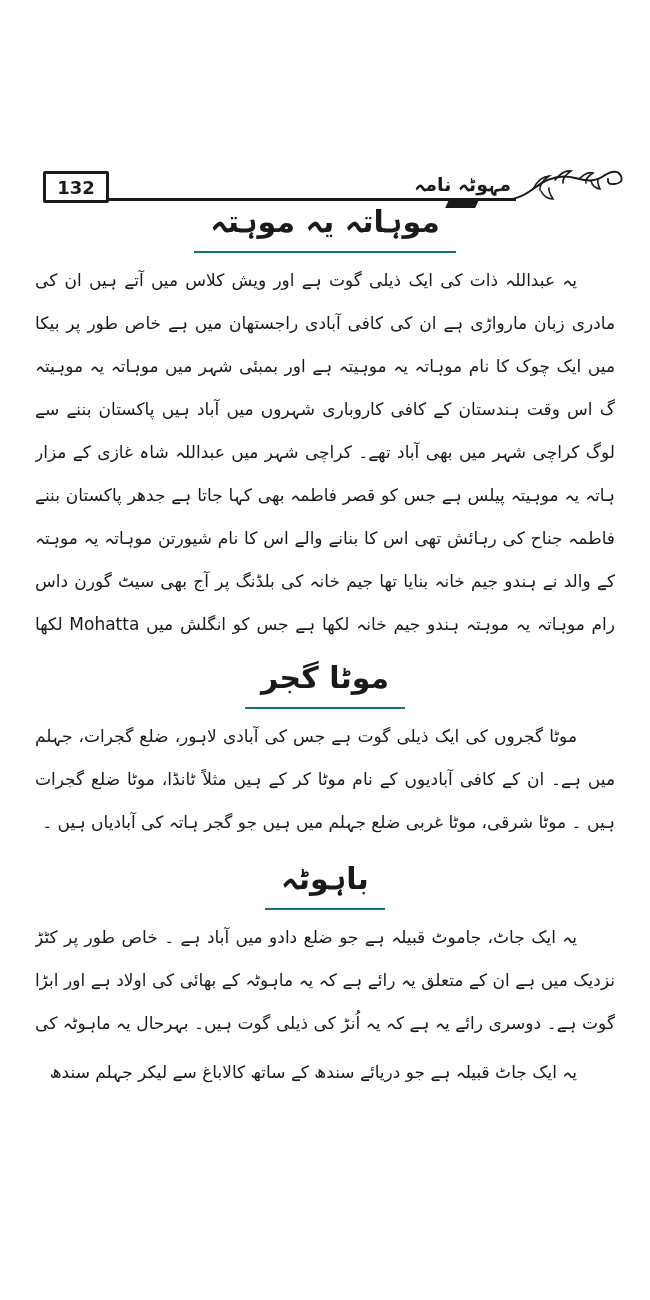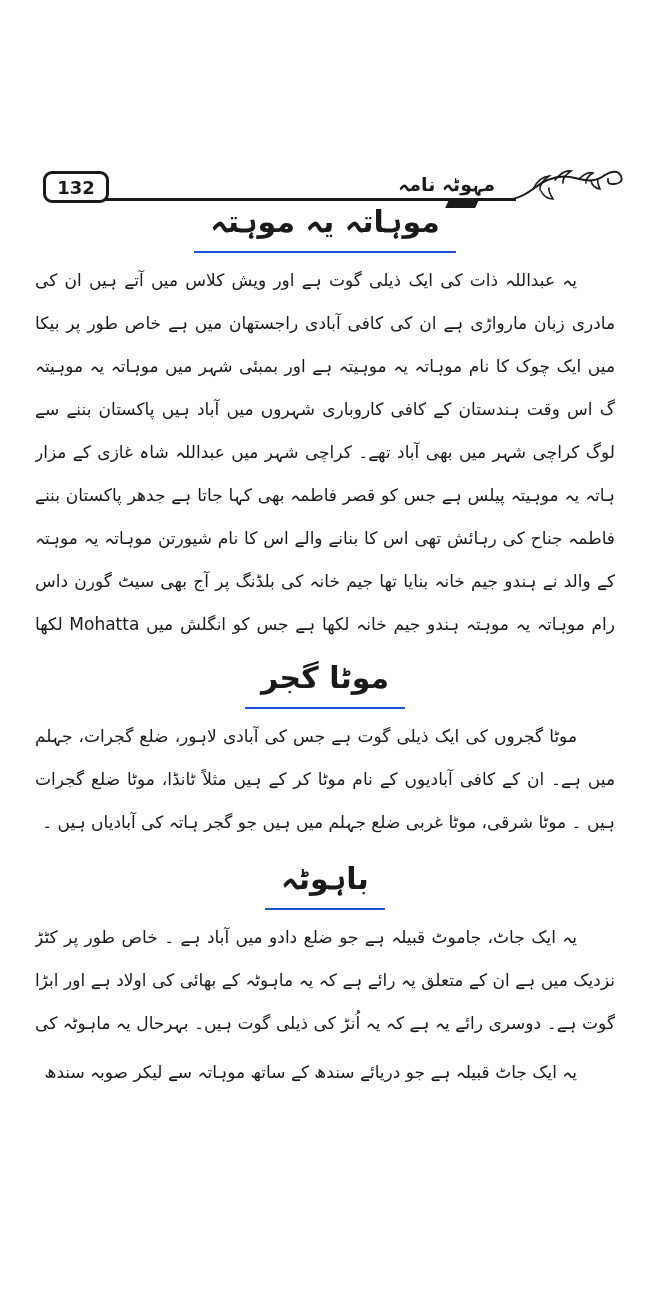--- a/index.html
+++ b/index.html
@@ -7,32 +7,32 @@
     position:relative;
     width:650px;height:1300px;
     background:#ffffff;color:#1a1a1a;
     font-family:"DejaVu Sans",sans-serif;
     overflow:hidden;
   }
   
   .page-number-badge{
     position:absolute;left:43px;top:171px;
     width:60px;height:26px;
-    border:3px solid #1a1a1a;border-radius:9px;
+    border:3px solid #1a1a1a;border-radius:2px;
     display:flex;align-items:center;justify-content:center;
     font-size:18px;font-weight:bold;
     font-family:"DejaVu Sans",sans-serif;
     background:#fff;z-index:2;
   }
   .header-rule{
     position:absolute;left:104px;top:198px;
     width:412px;height:3px;background:#1a1a1a;
   }
   .book-title{
-    position:absolute;left:400px;top:171px;width:95px;
+    position:absolute;left:416px;top:171px;width:95px;
     direction:rtl;text-align:center;
     font-size:19px;font-weight:bold;line-height:26px;
     white-space:nowrap;
   }
   .title-banner-mark{
     position:absolute;left:447px;top:200px;
     width:30px;height:8px;background:#1a1a1a;
     transform:skewX(-25deg);
   }
   .header-flourish{
@@ -43,21 +43,21 @@
     position:absolute;top:200px;left:35px;width:580px;
     direction:rtl;
   }
   .section-heading{
     text-align:center;
     margin:0;
   }
   .section-heading .hd{
     display:inline-block;
     font-size:30px;font-weight:bold;line-height:40px;
-    border-bottom:2px solid #1d4ed8;
+    border-bottom:2px solid #0f766e;
     padding:0 16px 9px 16px;
   }
   .sec1-hd{margin-top:2px;}
   .sec2-hd{margin-top:12px;}
   .sec3-hd{margin-top:15px;}
   .sec4-hd{margin-top:8px;}
   .para{margin:0;padding:0;}
   .para.after-hd{margin-top:6px;}
   .line{
     height:43px;line-height:43px;
@@ -120,17 +120,17 @@
     <div class="section-heading sec3-hd">
       <span class="hd">باہوٹہ</span>
     </div>
     <div class="para after-hd">
       <div class="line indent">یہ ایک جاٹ، جاموٹ قبیلہ ہے جو ضلع دادو میں آباد ہے ۔ خاص طور پر کٹڑ شہر کے</div>
       <div class="line">نزدیک میں ہے ان کے متعلق یہ رائے ہے کہ یہ ماہوٹہ کے بھائی کی اولاد ہے اور ابڑا کی ذیلی</div>
       <div class="line">گوت ہے۔ دوسری رائے یہ ہے کہ یہ اُنڑ کی ذیلی گوت ہیں۔ بہرحال یہ ماہوٹہ کی بگاڑ نہیں ۔</div>
     </div>
 
     <div class="para after-hd">
-      <div class="line indent end">یہ ایک جاٹ قبیلہ ہے جو دریائے سندھ کے ساتھ موہاتہ سے لیکر صوبہ سندھ</div>
+      <div class="line indent end">یہ ایک جاٹ قبیلہ ہے جو دریائے سندھ کے ساتھ کالاباغ سے لیکر جہلم سندھ</div>
     </div>
 
   </div>
 </div>
 
 </body></html>

